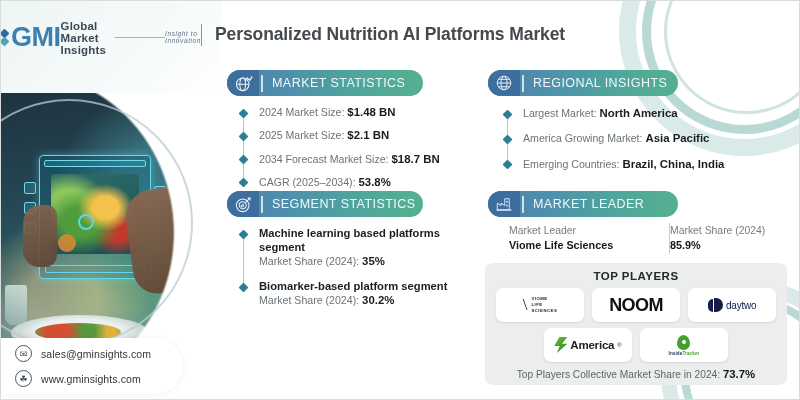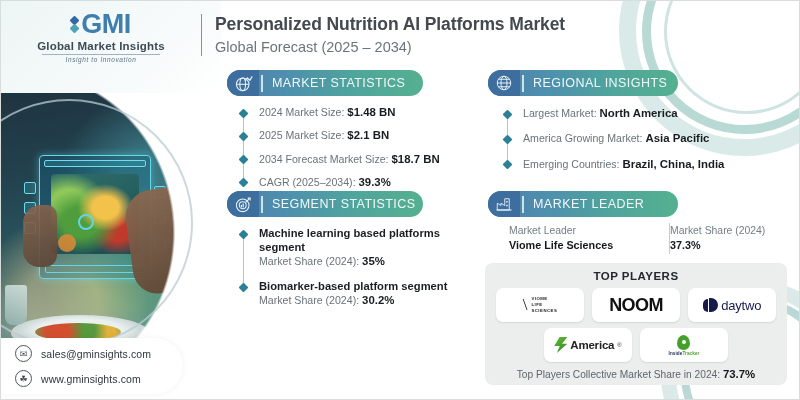--- a/index.html
+++ b/index.html
@@ -52,21 +52,21 @@
     background: linear-gradient(135deg,#eef5f5 0%, #f6fafa 60%, #ffffff 100%);
   }
 
   
   .header {
     position: absolute; left: 0; top: 0; width: 800px; height: 68px;
     display: flex; align-items: center;
   }
   .logo-box {
     width: 200px; height: 68px;
-    display: flex; flex-direction: column;
+    display: flex; flex-direction: row;
     align-items: center; justify-content: center;
     padding-top: 4px;
   }
   .logo-top { display: flex; align-items: center; gap: 3px; }
   .logo-diamonds { display: flex; flex-direction: column; gap: 1px; }
   .dia {
     width: 7px; height: 7px; background: #3a6fa8;
     transform: rotate(45deg); border-radius: 1px;
   }
   .dia.t { background: #2f6aa5; }
@@ -277,21 +277,21 @@
 
   
   .viome { display: flex; align-items: center; gap: 4px; }
   .viome-v { font-size: 17px; color: #111; font-weight: 300; line-height: 1; font-family: "Liberation Serif", serif; }
   .viome-t { font-size: 4.3px; line-height: 1.32; color: #1a1a1a; letter-spacing: .5px; font-weight: bold; }
   .noom { font-size: 18px; font-weight: bold; color: #111; letter-spacing: -0.6px; font-family: "Liberation Sans", sans-serif; }
   .daytwo { display: flex; align-items: center; gap: 3px; }
   .dt-mark { display: flex; gap: 1.5px; align-items: center; }
   .dt-a { width: 5px; height: 13px; background: #161b4c; border-radius: 5px 0 0 5px; }
   .dt-b { width: 9px; height: 14px; background: #161b4c; border-radius: 0 9px 9px 0; }
-  .dt-t { font-size: 13px; color: #161b4c; font-weight: 500; letter-spacing: -.2px; text-align: center; }
+  .dt-t { font-size: 10px; color: #161b4c; font-weight: 500; letter-spacing: -.2px; text-align: center; }
   .dnafit { display: flex; align-items: center; gap: 3px; }
   .dna-mark {
     width: 13px; height: 16px; background: linear-gradient(150deg,#63b83a,#2f8a23);
     clip-path: polygon(40% 0,100% 0,60% 42%,100% 42%,20% 100%,42% 56%,0 56%);
   }
   .dna-t { font-size: 11.5px; color: #232323; font-weight: bold; letter-spacing: -.2px; }
   .dna-s { font-size: 6px; color: #232323; vertical-align: super; }
   .it-wrap { display: flex; flex-direction: column; align-items: center; gap: 1px; }
   .it-drop {
     width: 13px; height: 15px; background: #44a02a; border-radius: 50% 50% 50% 50%/60% 60% 42% 42%;
@@ -325,21 +325,20 @@
             <span class="dia b"></span>
         </span>
         <span class="logo-gmi">GMI</span>
       </div>
       <div class="logo-name">Global Market Insights</div>
       <div class="logo-rule"></div>
       <div class="logo-tag">Insight to Innovation</div>
     </div>
     <div class="title-wrap">
       <div class="title-main">Personalized Nutrition AI Platforms Market</div>
-      <div class="title-sub">Global Forecast (2025 – 2034)</div>
     </div>
   </div>
 
   <div class="photo">
     <div class="photo-inner">
       <div class="tablet">
         <div class="tab-bar"></div>
         <div class="tab-food"></div>
         <div class="tab-ring"></div>
         <div class="tab-dot-o"></div>
@@ -390,21 +389,21 @@
     <div class="bitem" style="margin-bottom:9px;">
       <span>2024 Market Size: </span><b>$1.48 BN</b>
     </div>
     <div class="bitem" style="margin-bottom:9px;">
       <span>2025 Market Size: </span><b>$2.1 BN</b>
     </div>
     <div class="bitem" style="margin-bottom:9px;">
       <span>2034 Forecast Market Size: </span><b>$18.7 BN</b>
     </div>
     <div class="bitem">
-      <span>CAGR (2025–2034): </span><b>39.3%</b>
+      <span>CAGR (2025–2034): </span><b>53.8%</b>
     </div>
   </div>
 
   <div class="badge" style="left:487px; top:69px; width:190px;">
     <span class="badge-ico">
       <svg width="18" height="18" viewBox="0 0 24 24" fill="none" stroke="#e8f3f8" stroke-width="1.3">
         <circle cx="12" cy="12" r="9"></circle>
         <ellipse cx="12" cy="12" rx="4" ry="9"></ellipse>
         <line x1="3" y1="12" x2="21" y2="12"></line>
         <line x1="4.5" y1="7" x2="19.5" y2="7"></line>
@@ -468,21 +467,21 @@
     <span class="badge-txt">MARKET LEADER</span>
   </div>
 
   <div class="leader">
     <div class="lcol">
       <div class="lk">Market Leader</div>
       <div class="lv">Viome Life Sciences</div>
     </div>
     <div class="lcol2">
       <div class="lk">Market Share (2024)</div>
-      <div class="lv">37.3%</div>
+      <div class="lv">85.9%</div>
     </div>
   </div>
 
   <div class="players">
     <div class="ptitle">TOP PLAYERS</div>
     <div class="prow">
       <div class="pcard">
         <span class="viome">
           <span class="viome-v">\</span>
           <span class="viome-t">

